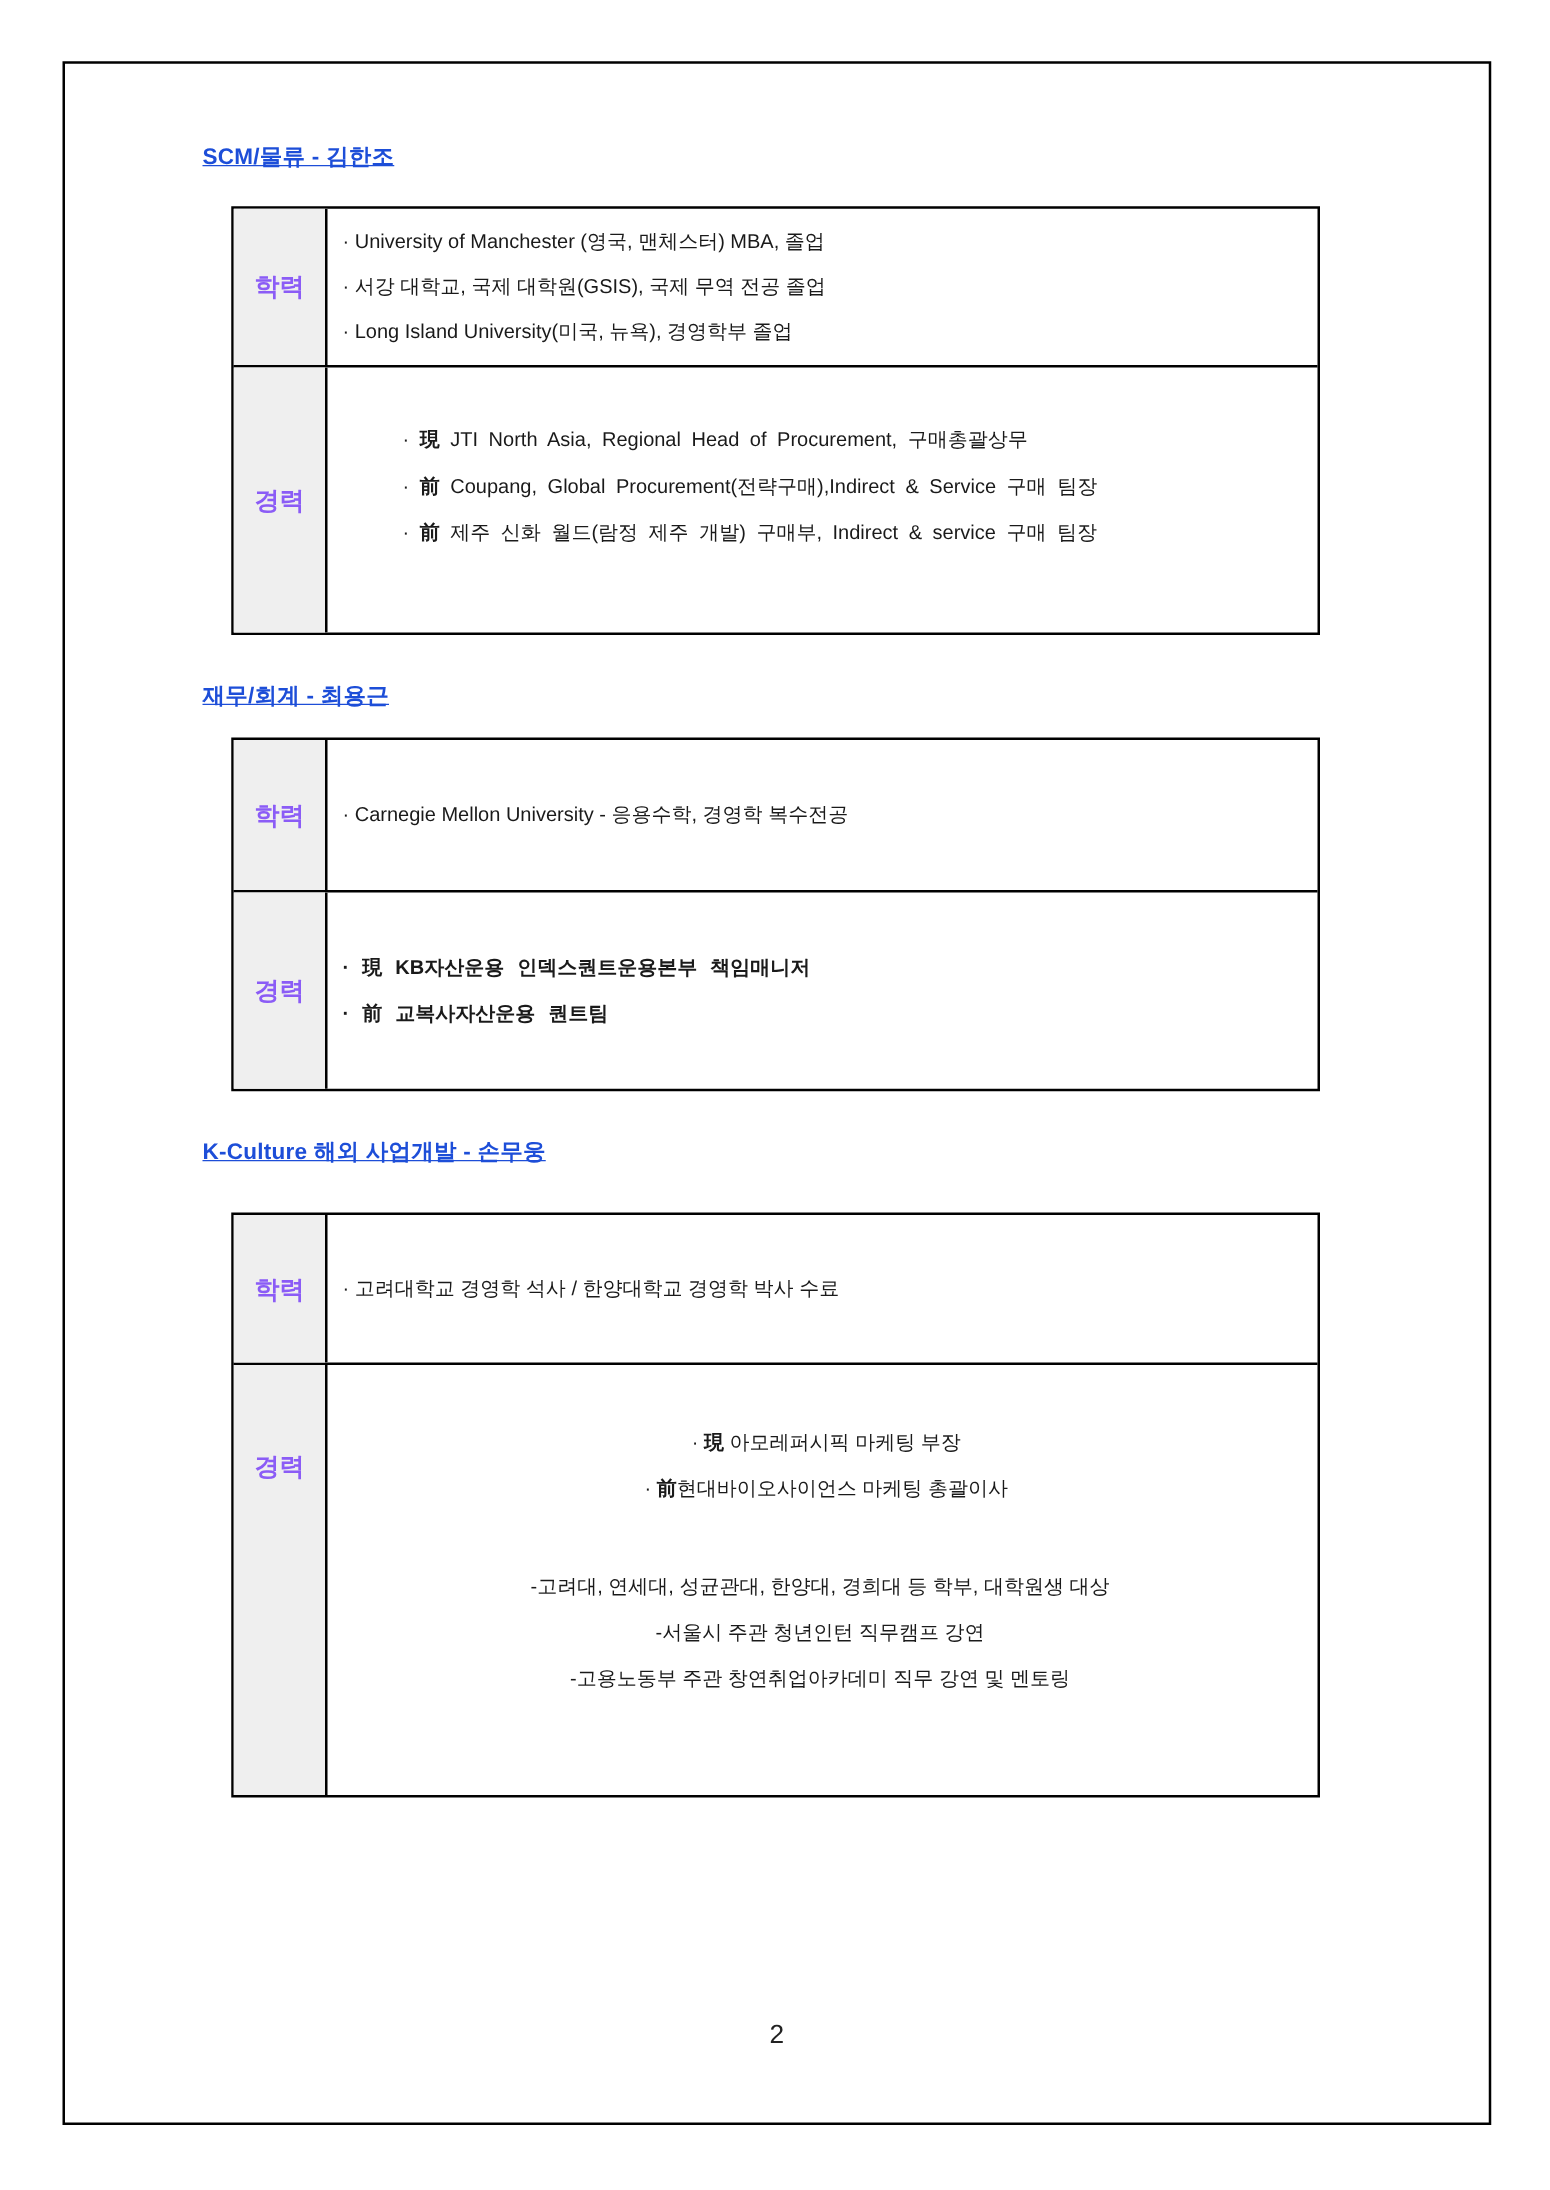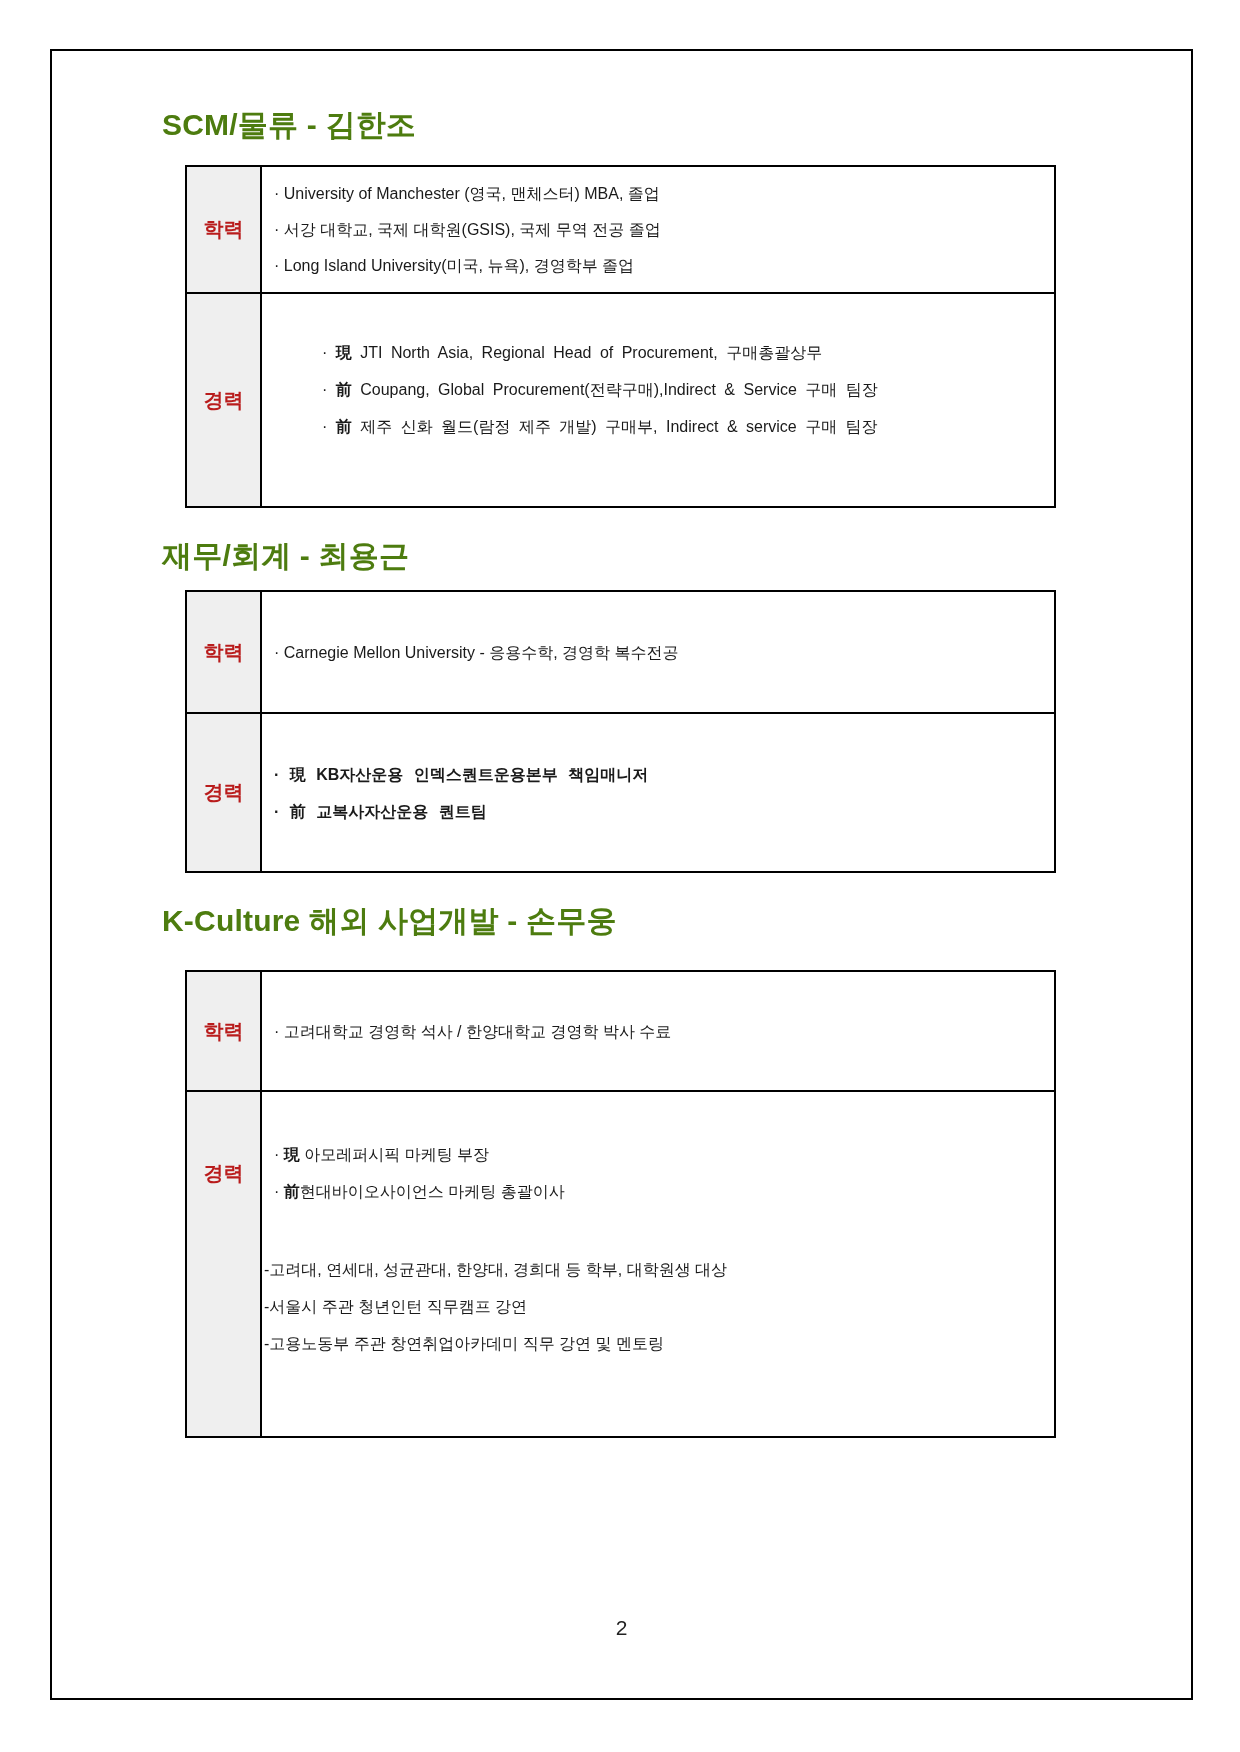--- a/index.html
+++ b/index.html
@@ -7,52 +7,52 @@
   .page {
     position:relative; width:1240px; height:1752px; background:#ffffff;
     font-family:"Liberation Sans","DejaVu Sans",sans-serif; color:#1a1a1a;
     overflow:hidden;
   }
   .frame {
     position:absolute; left:50px; top:49px; width:1143px; height:1651px;
     border:2px solid #000000;
   }
   .heading {
-    position:absolute; left:162px; font-size:30px; font-weight:bold;
-    line-height:30px; color:#4d7c0f; letter-spacing:0.2px; white-space:nowrap;
+    position:absolute; left:162px; font-size:18px; font-weight:bold;
+    line-height:30px; color:#1d4ed8; letter-spacing:0.2px; white-space:nowrap;text-decoration:underline;
   }
   .h1 { top:110px; } .h2 { top:541px; } .h3 { top:906px; }
 
   .table {
     position:absolute; left:185px; width:871px;
     border:2px solid #000000; background:#ffffff;
   }
   .t1 { top:165px; } .t2 { top:590px; } .t3 { top:970px; }
 
   .row { display:flex; }
   .row + .row { border-top:2px solid #000000; }
 
   .t1 .r1 { height:125px; } .t1 .r2 { height:214px; }
   .t2 .r1 { height:120px; } .t2 .r2 { height:159px; }
   .t3 .r1 { height:118px; } .t3 .r2 { height:346px; }
 
   .label {
     width:75px; flex:0 0 75px; background:#efefef;
     border-right:2px solid #000000;
     display:flex; align-items:center; justify-content:center;
-    font-size:20px; font-weight:bold; color:#b91c1c;
+    font-size:20px; font-weight:bold; color:#8b5cf6;
   }
   .t3 .r2 .label { align-items:flex-start; padding-top:68px; }
 
   .content {
     flex:1; display:flex; flex-direction:column; justify-content:center;
     padding-left:12px; padding-right:6px;
   }
   .t1 .r2 .content { justify-content:flex-start; padding-top:40px;margin-left:48px; }
-  .t3 .r2 .content { justify-content:flex-start; padding-top:44px; }
+  .t3 .r2 .content { justify-content:flex-start; padding-top:44px;text-align:center; }
 
   .line { font-size:16px; line-height:37px; white-space:nowrap; }
   .t1 .r1 .line { line-height:36px; }
   .t1 .r2 .line { word-spacing:4px; }
   .t2 .r2 .line { word-spacing:6px; }
   .line.bold { font-weight:bold; }
   .line.blank { height:41px; }
   .line.dash { margin-left:-10px; }
   .line b { font-weight:bold; }
 

